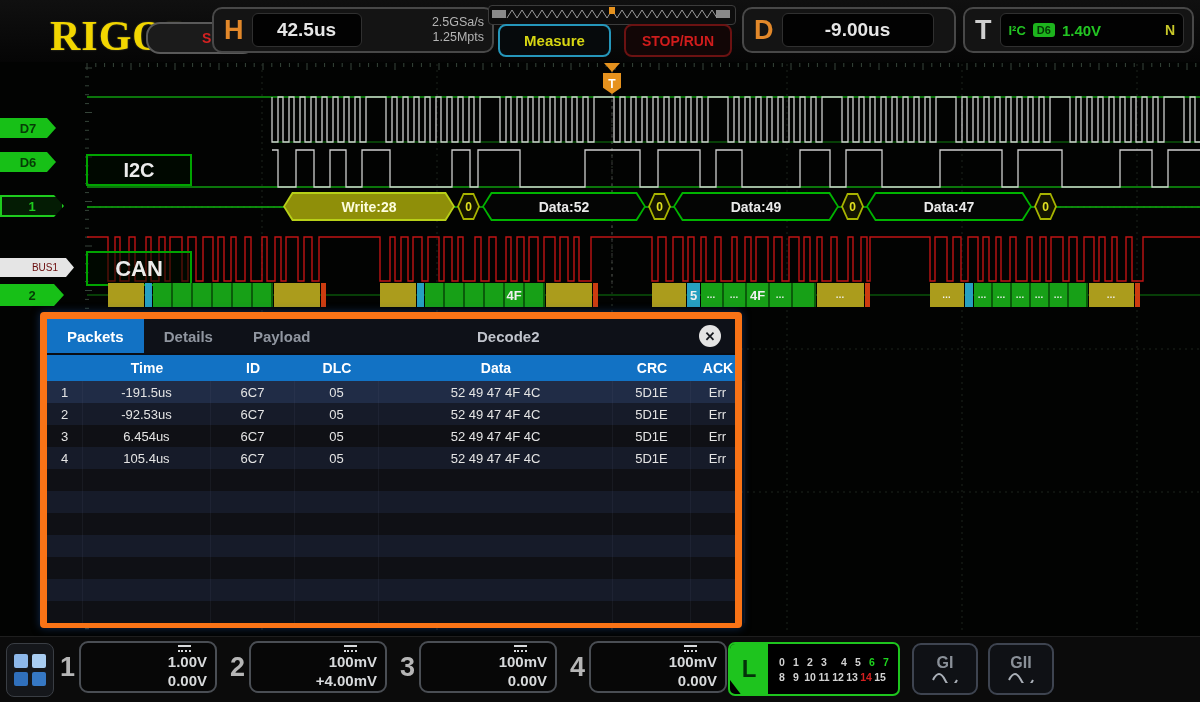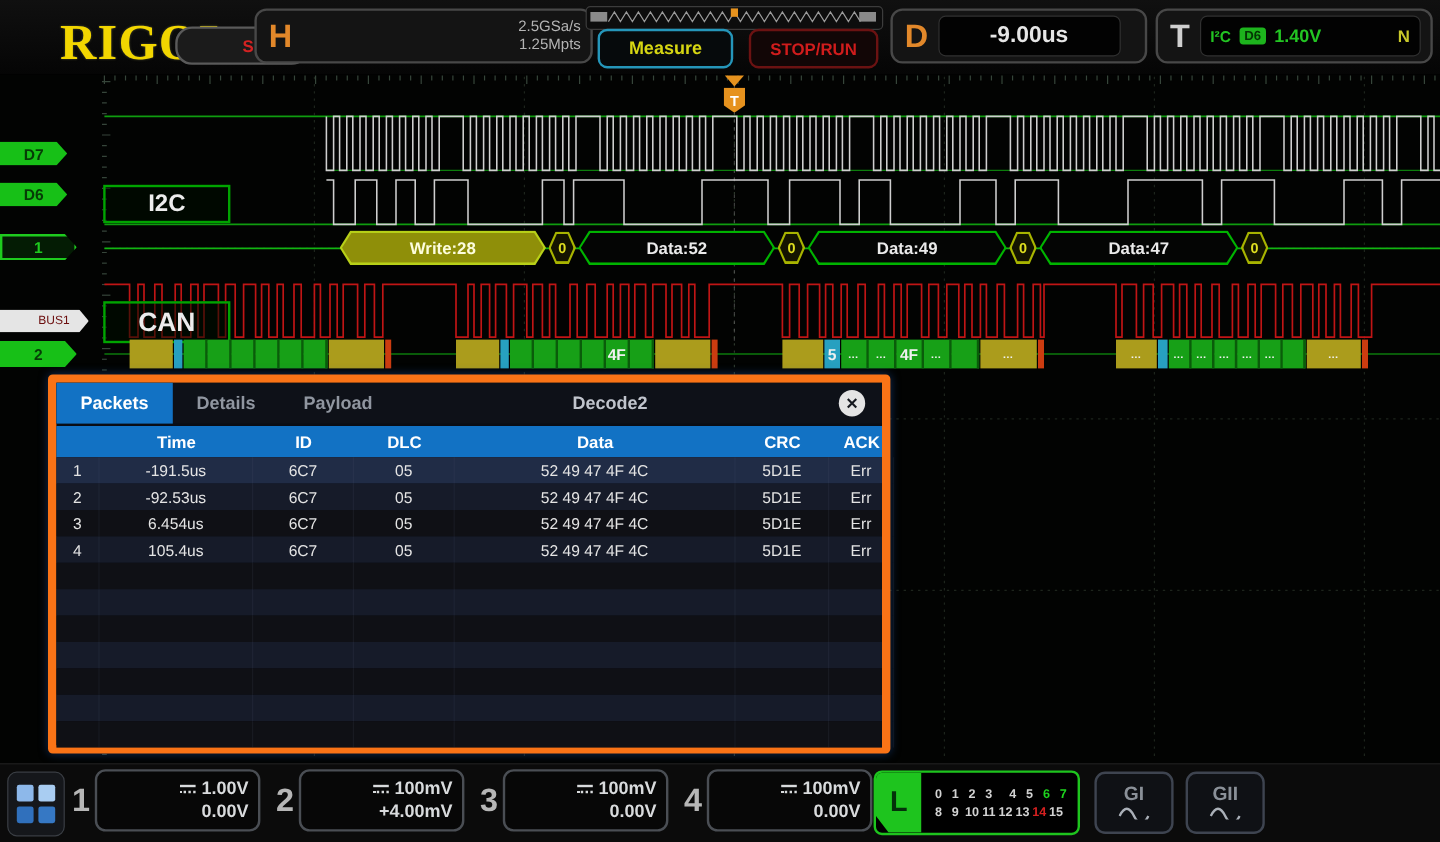--- a/index.html
+++ b/index.html
@@ -109,21 +109,21 @@
   #menu-btn .mg{display:grid;grid-template-columns:14px 14px;grid-template-rows:14px 14px;gap:4px;}
   #menu-btn .mg i{border-radius:2px;}
   .chan{position:absolute;top:4px;display:flex;align-items:center;}
   .chan .cnum{color:#b6b6b6;font-weight:bold;font-size:27px;margin-right:4px;}
   .chan .cbox{width:138px;height:52px;background:#070707;border:2px solid #4a4e54;border-radius:9px;
     box-sizing:border-box;display:flex;flex-direction:column;justify-content:center;align-items:flex-end;
     padding:0 8px;color:#d8dadc;font-size:15px;font-weight:bold;line-height:19px;}
   .coup{display:inline-block;width:13px;margin-right:5px;vertical-align:middle;}
   .coup b{display:block;border-top:2px solid #d8dadc;}
   .coup i{display:block;margin-top:3px;border-top:2px dotted #d8dadc;}
-  .crow{display:flex;align-items:center;}
+  .crow{display:flex;align-items:center;flex-direction:column;}
   #logic-btn{position:absolute;left:728px;top:5px;width:172px;height:54px;border:2px solid #1ec41e;
     border-radius:7px;background:#000;box-sizing:border-box;display:flex;overflow:hidden;}
   #logic-tab{width:38px;background:#1ec41e;color:#04320a;font-weight:bold;font-size:24px;display:flex;
     align-items:center;justify-content:center;clip-path:polygon(0 0,100% 0,100% 100%,28% 100%,0 72%);}
   #logic-digits{flex:1;display:flex;flex-direction:column;justify-content:center;gap:3px;padding-left:7px;}
   .drow{display:flex;gap:0;}
   .drow span{font-size:10.5px;font-weight:bold;color:#d2d2d2;width:14px;text-align:center;}
   .drow span.on{color:#1ed41e;} .drow span.red{color:#d42020;}
   .gen-btn{position:absolute;top:6px;width:66px;height:52px;background:#0f1115;border:2px solid #3e4450;
     border-radius:9px;box-sizing:border-box;display:flex;flex-direction:column;align-items:center;
@@ -136,20 +136,21 @@
 <body>
 
 <div id="stage">
 
   <div id="topbar">
     <div id="brand">RIGOL</div>
     <div id="stop-badge">STOP</div>
 
     <div class="tb-group" id="h-group">
       <span class="tb-letter">H</span>
+      <span class="tb-value">42.5us</span>
       <span id="h-rates">
         <span>2.5GSa/s</span><br>
         <span>1.25Mpts</span>
       </span>
     </div>
 
     <div id="preview">
       <svg width="244" height="16">
         <rect x="3" y="4" width="14" height="8" fill="#8a8a8a"></rect>
         <rect x="227" y="4" width="14" height="8" fill="#8a8a8a"></rect>

